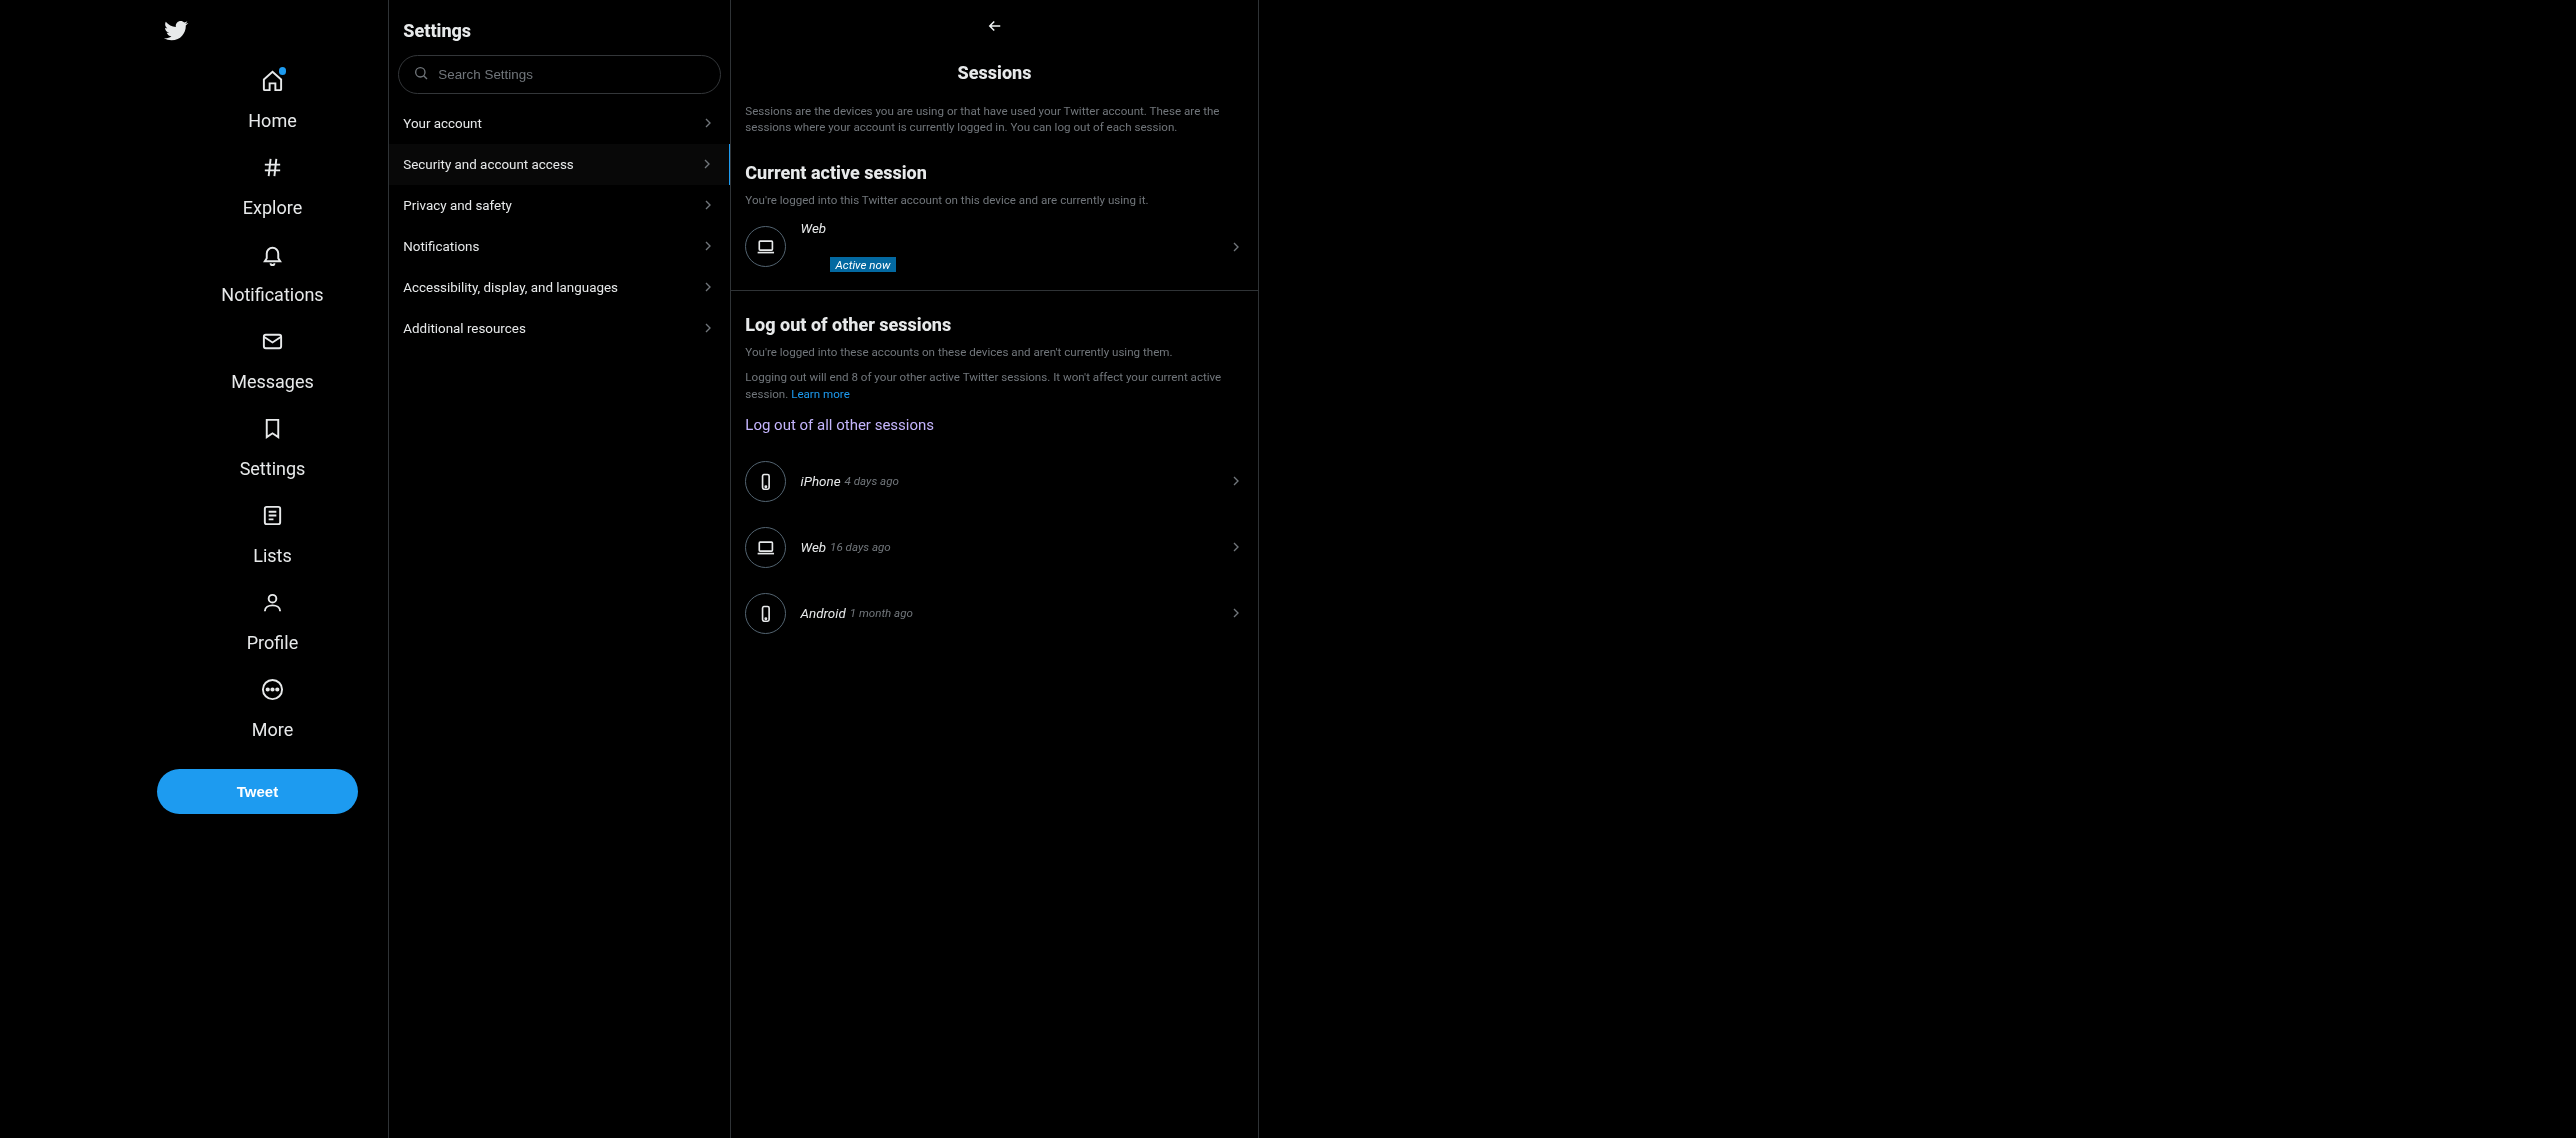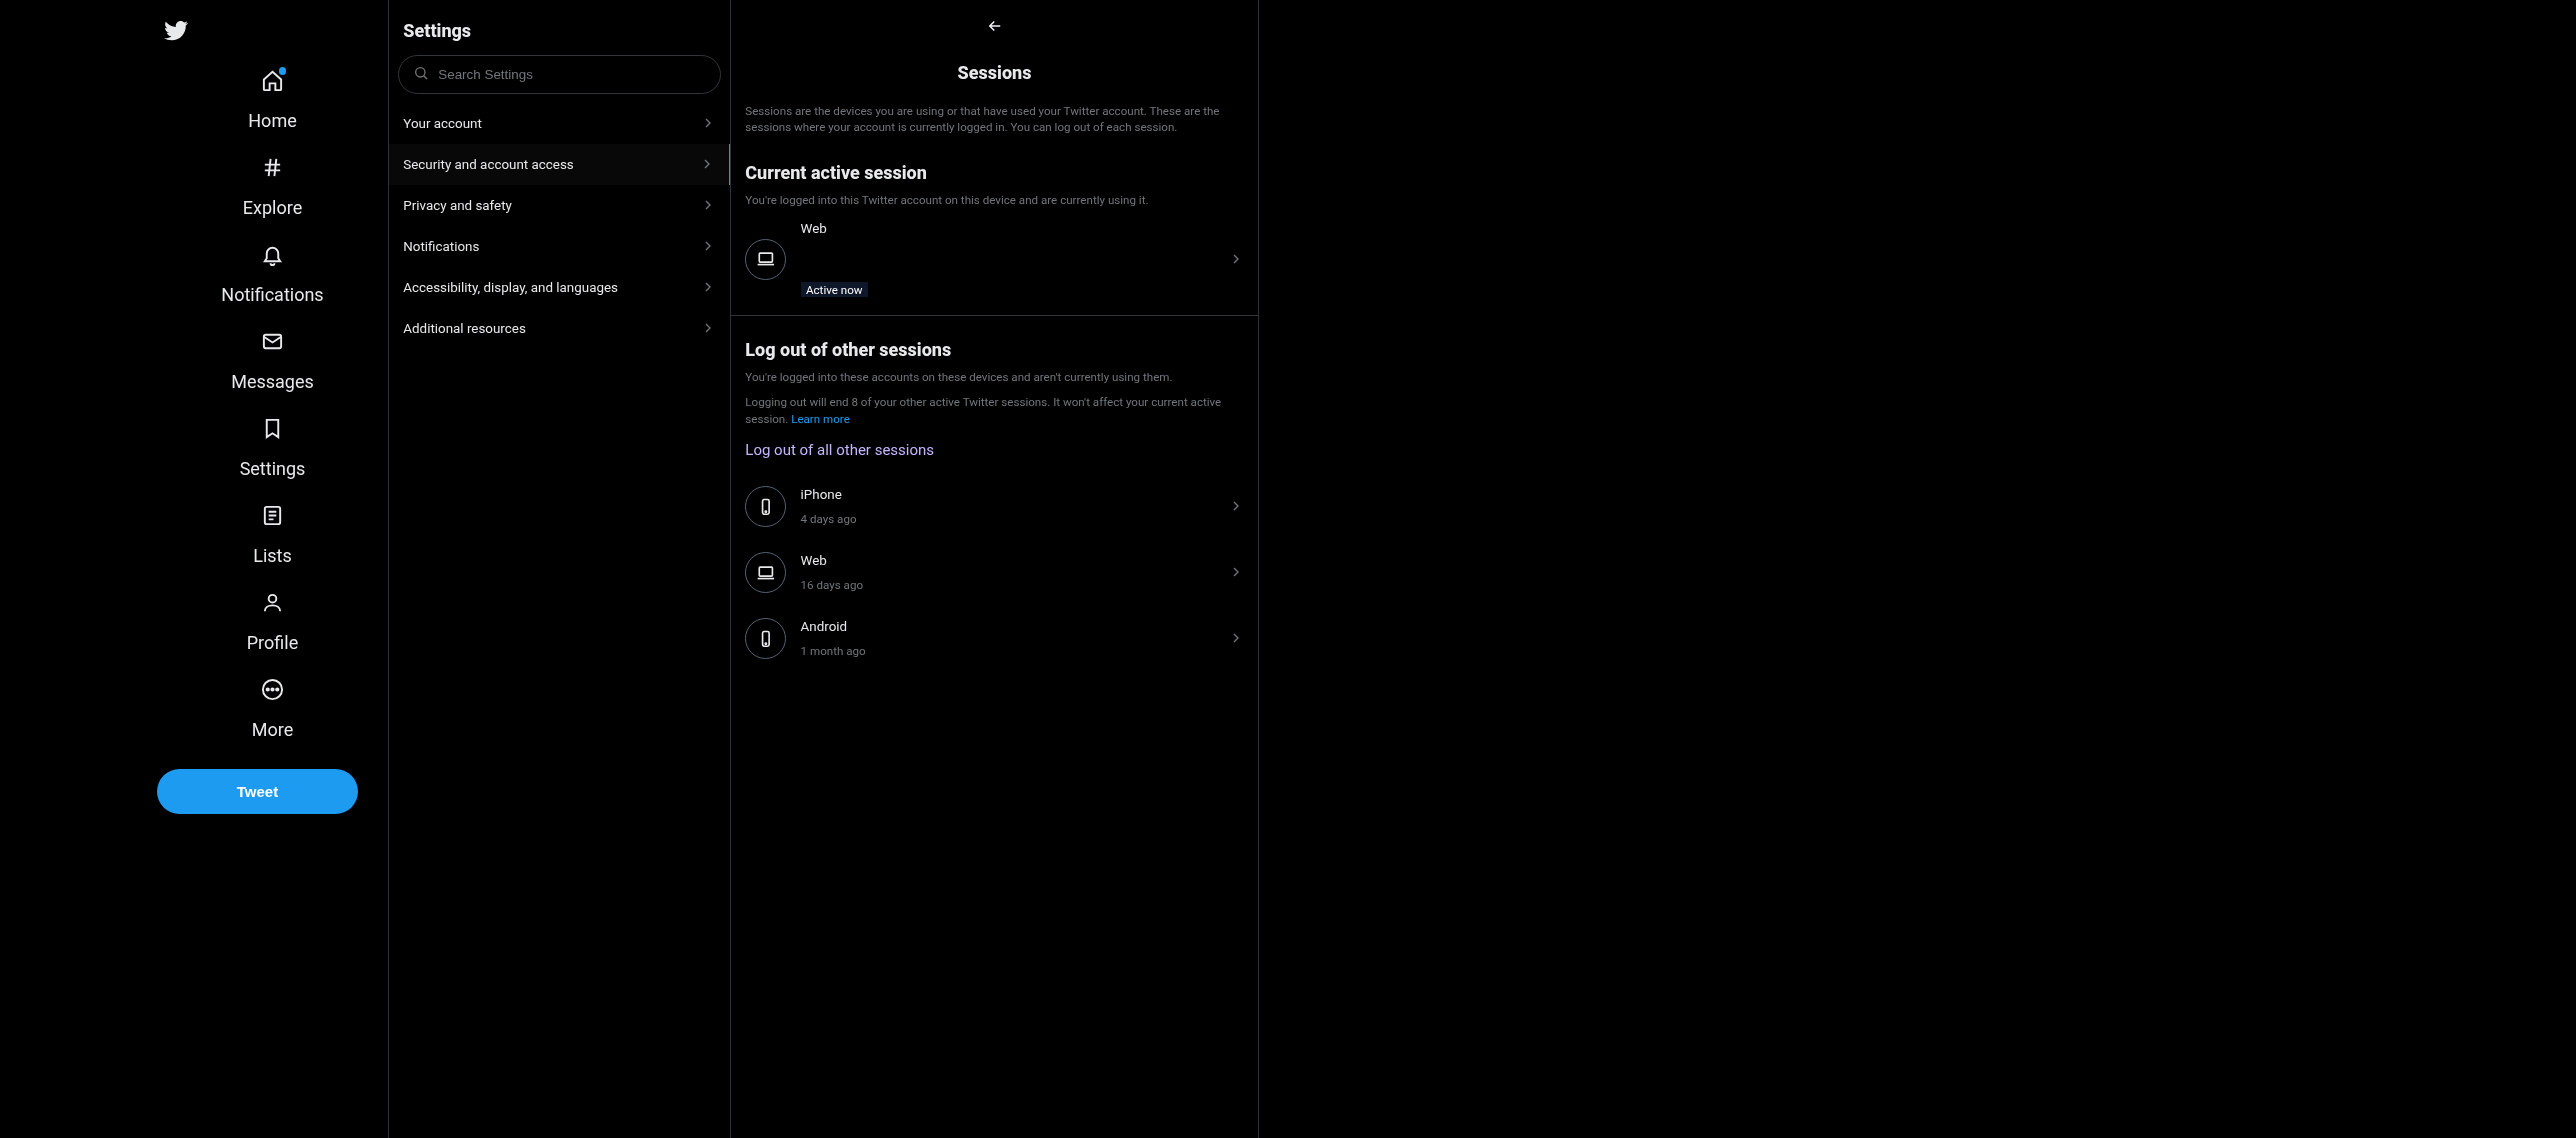--- a/index.html
+++ b/index.html
@@ -118,26 +118,26 @@
     align-items:center;
     gap:14.3px;
     padding: 12.5px 0;
     cursor:pointer;
   }
   .device-circle {
     width:41px; height:41px; border:0.9px solid #536471; border-radius:50%;
     display:flex; align-items:center; justify-content:center;
   }
   .device-circle svg { width:19.7px; height:19.7px; stroke:#e7e9ea; fill:none; stroke-width:2; }
-  .session-info { flex:1; display:flex; flex-direction:column; gap:10px; }
+  .session-info { flex:1; display:flex; flex-direction:row; gap:4px;font-style:italic; }
   .session-name { font-size:13.4px; color:#e7e9ea; }
   .session-meta { font-size:11.6px; color:#71767b; }
   .active-badge {
     display:inline-block;
-    background:#0f172a;
+    background:#0369a1;
     color:#fff;
     font-size:11.6px;
     font-weight:400;
     padding: 0.9px 5.4px;
     border-radius:0;
     width:fit-content;
     margin-top:36px;
   }
   .divider { height:0.9px; background:#2f3336; margin: 5.4px -14.3px 0 -14.3px; }
   .learn-more { color:#1d9bf0; cursor:pointer; }

